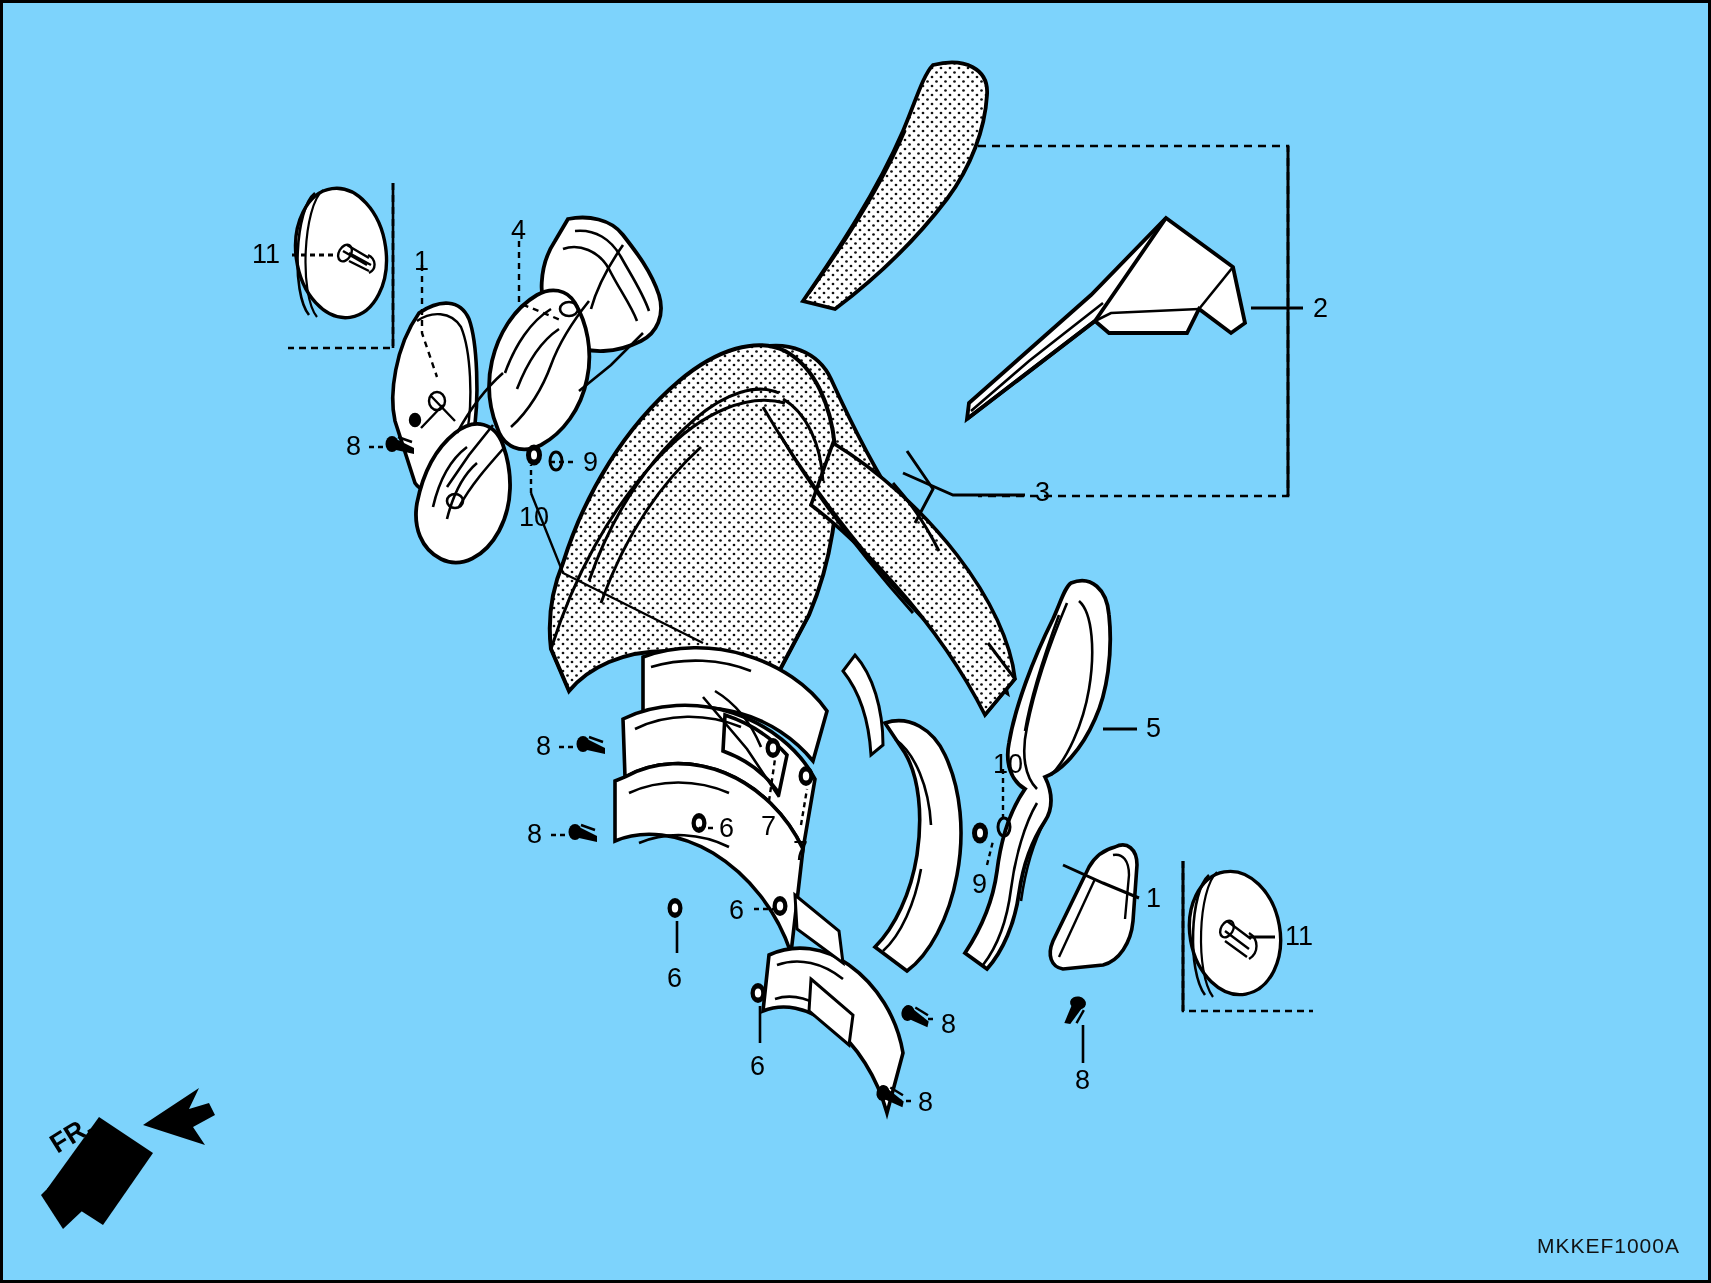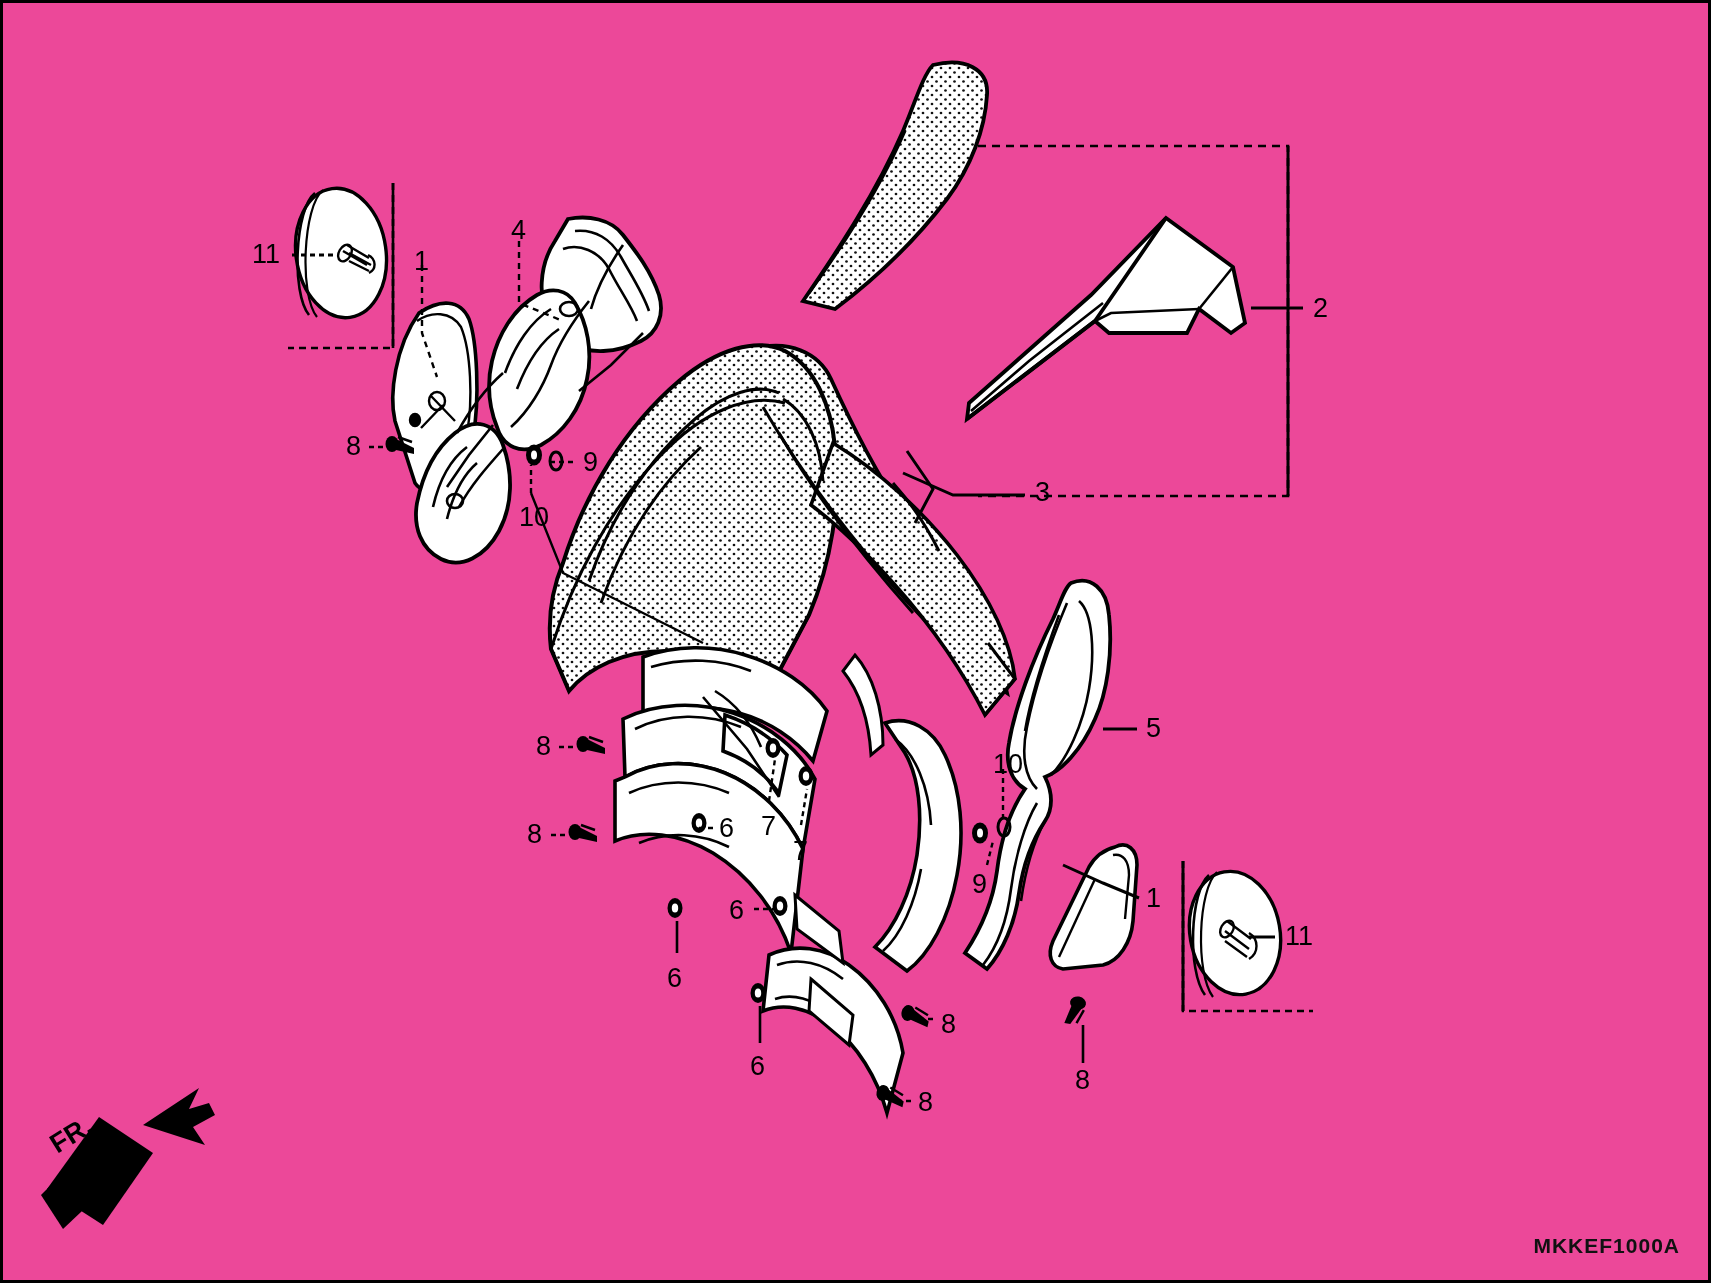--- a/index.html
+++ b/index.html
@@ -1,20 +1,20 @@
 <!DOCTYPE html>
 <html><head>
 <meta charset="utf-8">
 <style>
   html,body{margin:0;padding:0;background:#ffffff;}
   body{font-family:"Liberation Sans",sans-serif;}
   #sheet{
     position:relative;
     width:1711px;height:1283px;
-    background:#ec4899;
+    background:#7dd3fc;
     border:3px solid #000;
     box-sizing:border-box;
     overflow:hidden;
   }
   #art{position:absolute;left:0;top:0;width:1711px;height:1283px;}
   .callout{
     position:absolute;
     font-family:"Liberation Sans",sans-serif;
     font-size:27px;
     font-weight:400;
@@ -22,21 +22,21 @@
     letter-spacing:0px;
     line-height:1;
     white-space:nowrap;
     user-select:none;
   }
   #partcode{
     position:absolute;
     right:28px;bottom:22px;
     font-family:"Liberation Sans",sans-serif;
     font-size:21px;
-    font-weight:700;
+    font-weight:400;
     letter-spacing:1px;
     color:#111;
   }
   #frlabel{
     position:absolute;
     left:58px; bottom:120px;
     font-family:"Liberation Sans",sans-serif;
     font-size:27px;
     font-weight:700;
     color:#000;

